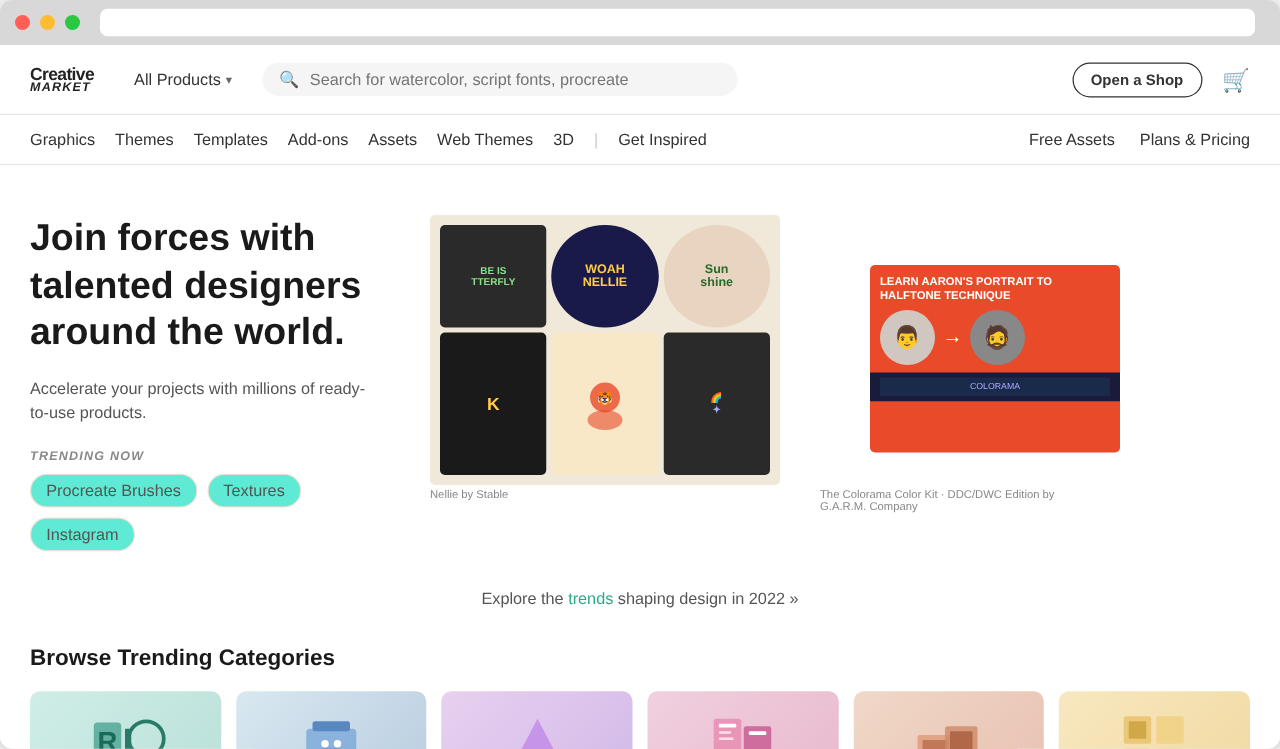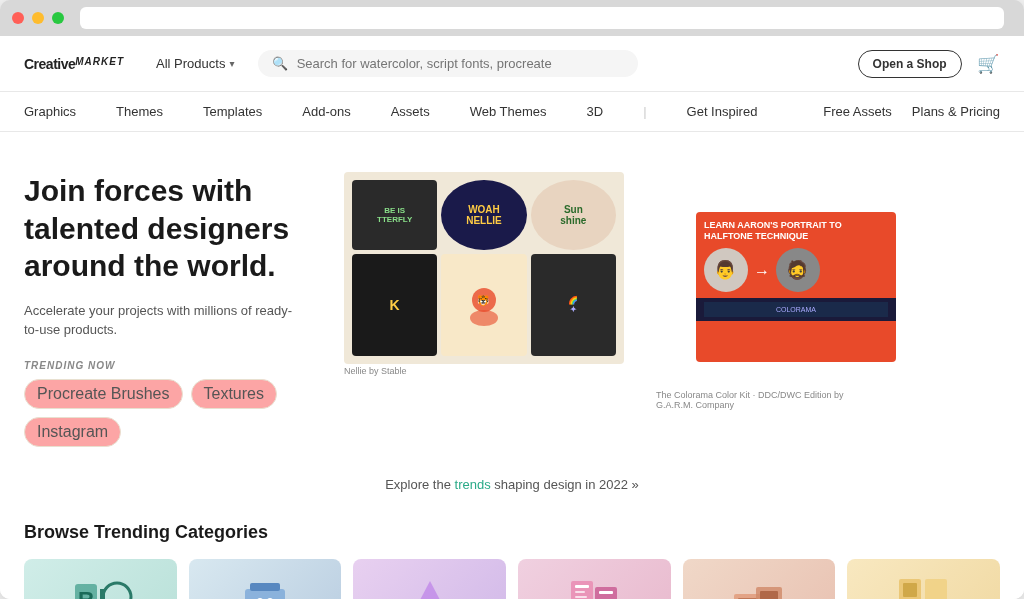--- a/index.html
+++ b/index.html
@@ -49,21 +49,21 @@
     .top-nav {
       display: flex;
       align-items: center;
       padding: 0 24px;
       height: 56px;
       border-bottom: 1px solid #e8e8e8;
       gap: 16px;
     }
     .logo {
       display: flex;
-      flex-direction: row;
+      flex-direction: column;
       line-height: 1;
       font-weight: 700;
       color: #222;
       margin-right: 8px;
     }
     .logo-creative { font-size: 14px; font-weight: 800; letter-spacing: -0.5px; }
     .logo-market { font-size: 10px; letter-spacing: 1px; font-weight: 600; font-style: italic; }
 
     .all-products-btn {
       display: flex;
@@ -117,21 +117,21 @@
     }
     .cart-icon { font-size: 18px; color: #333; cursor: pointer; }
 
     
     .secondary-nav {
       display: flex;
       align-items: center;
       padding: 0 24px;
       height: 40px;
       border-bottom: 1px solid #e8e8e8;
-      gap: 40px;
+      gap: 16px;
     }
     .nav-link {
       font-size: 13px;
       color: #333;
       text-decoration: none;
       cursor: pointer;
       white-space: nowrap;
     }
     .nav-divider { color: #ccc; font-size: 13px; }
     .nav-right-links { margin-left: auto; display: flex; gap: 20px; }
@@ -175,31 +175,31 @@
       margin-bottom: 8px;
       text-transform: uppercase;
       font-style: italic;
     }
     .trending-tags {
       display: flex;
       gap: 8px;
       flex-wrap: wrap;
     }
     .tag {
-      background: #fca5a5;
+      background: #5eead4;
       border: 1px solid #e8e0d0;
       border-radius: 20px;
       padding: 5px 12px;
-      font-size: 16px;
+      font-size: 13px;
       color: #555;
       cursor: pointer;
     }
     .hero-img-main {
       width: 280px;
-      height: 192px;
+      height: 216px;
       background: #f0e8d8;
       border-radius: 4px;
       overflow: hidden;
       position: relative;
     }
     .sticker-grid {
       display: grid;
       grid-template-columns: repeat(3, 1fr);
       gap: 4px;
       padding: 8px;

